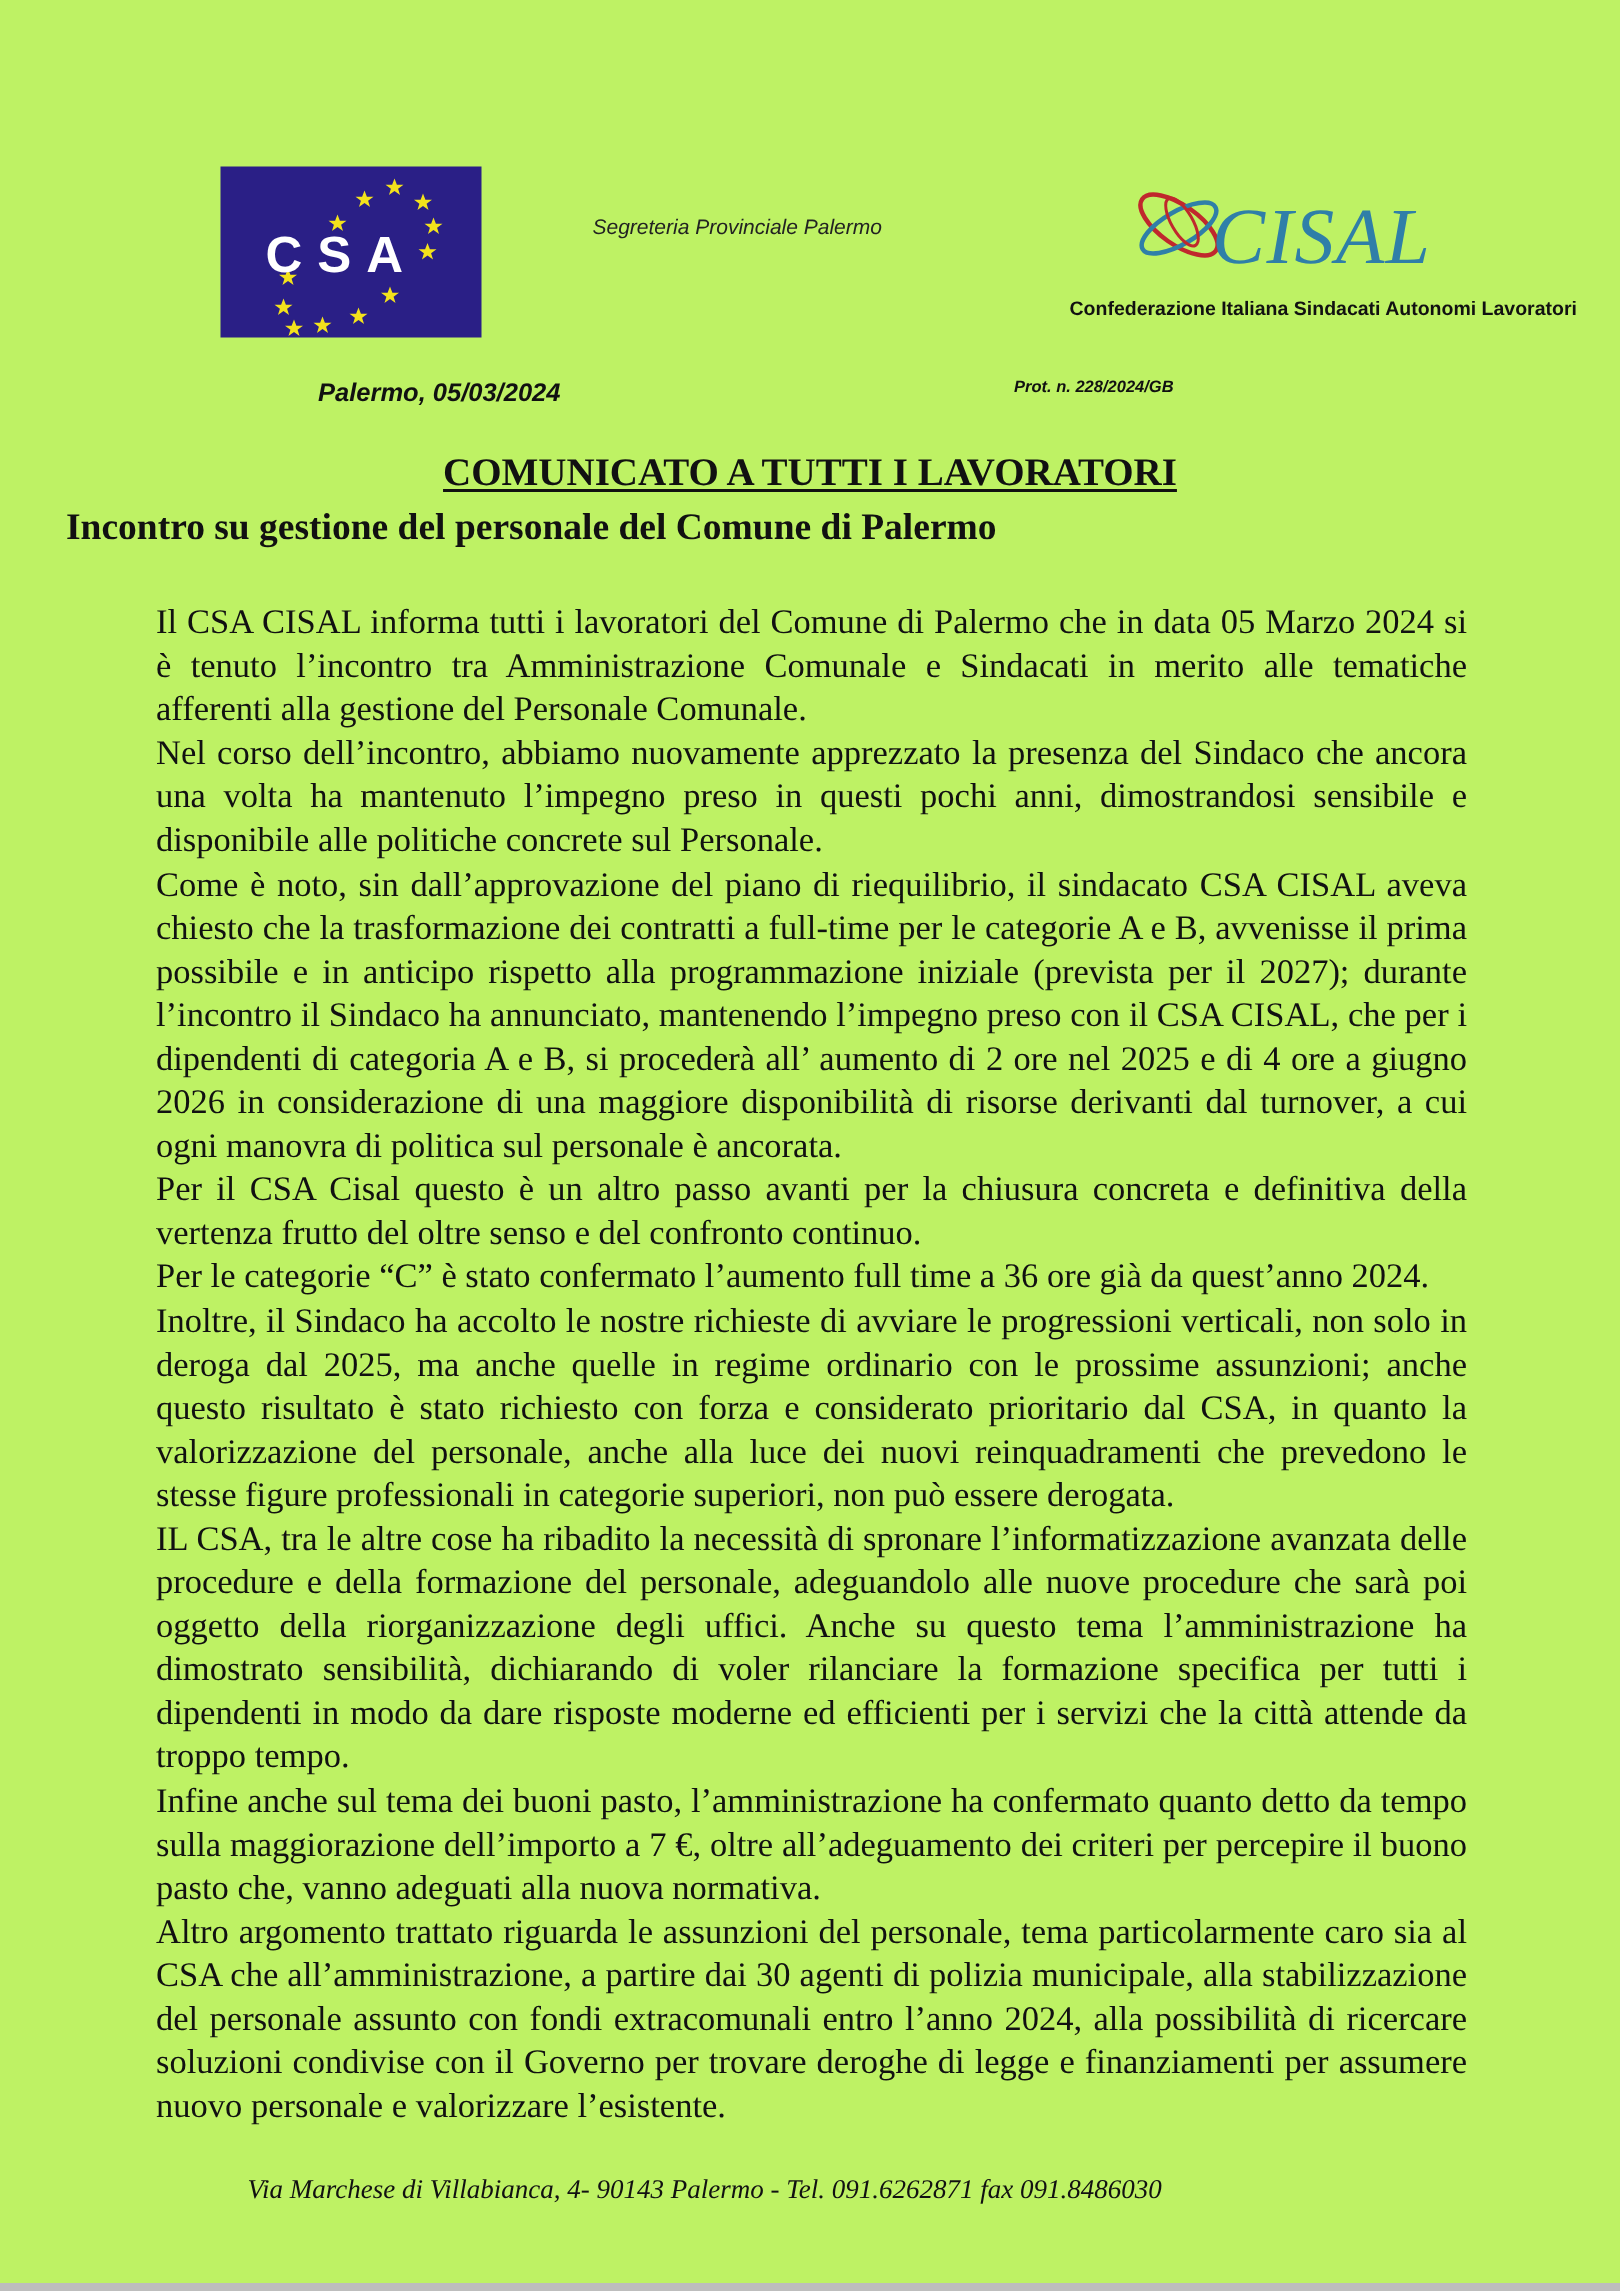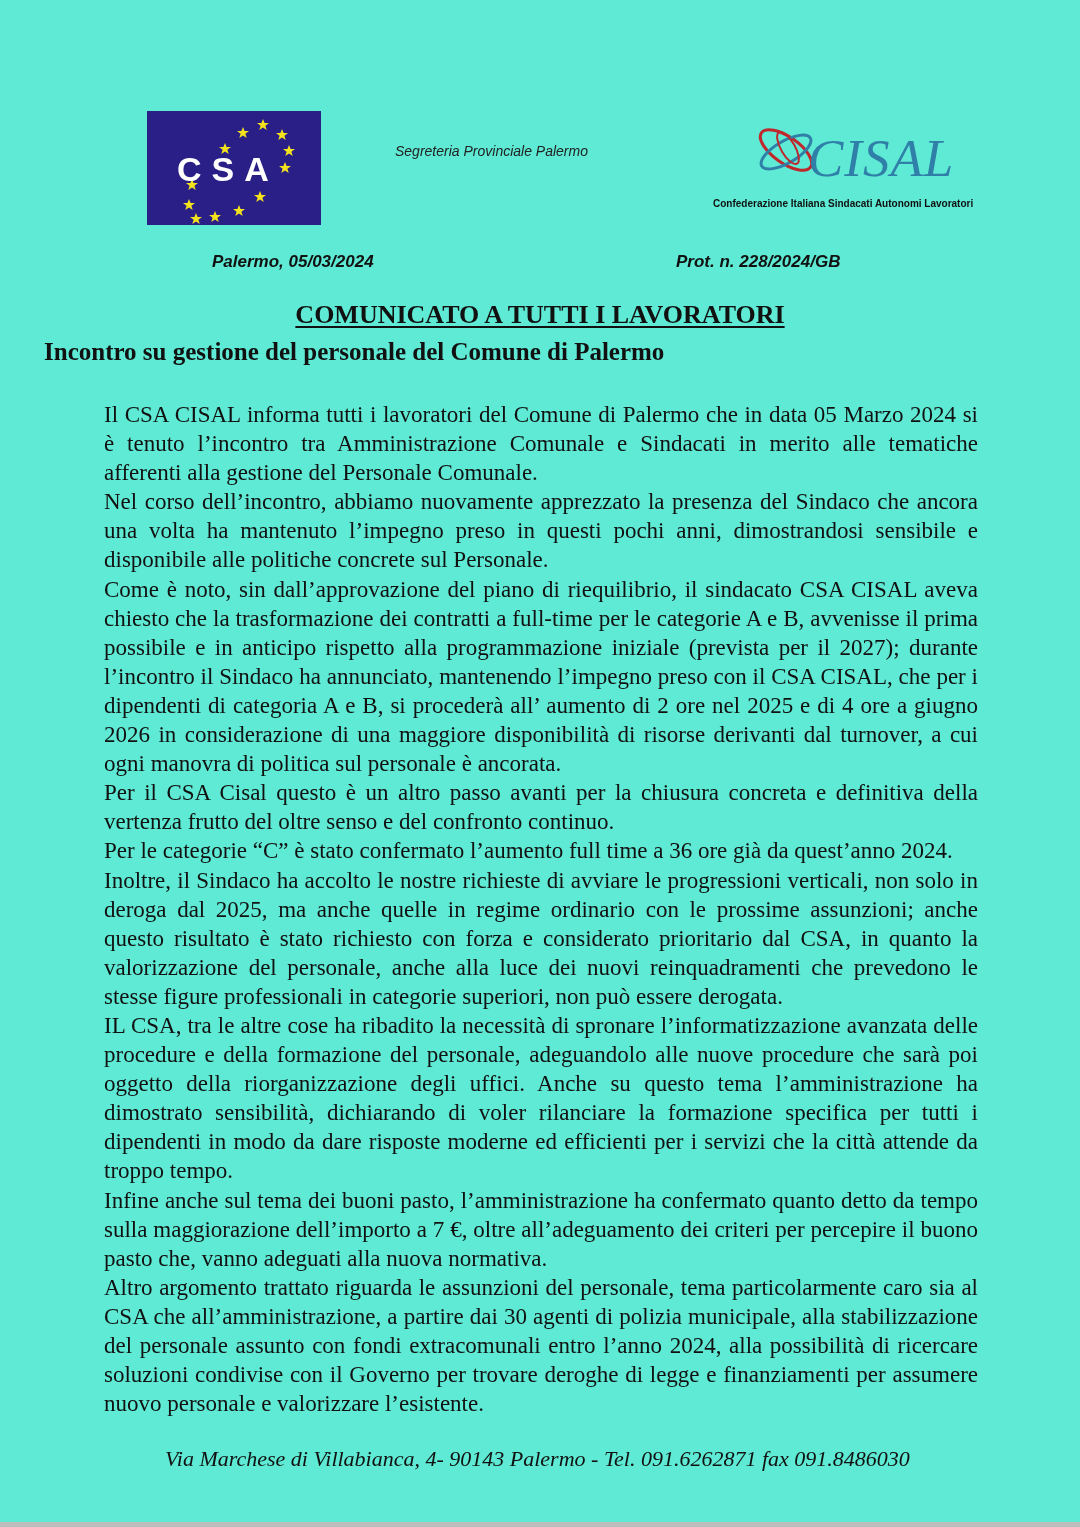--- a/index.html
+++ b/index.html
@@ -1,37 +1,37 @@
 <!DOCTYPE html>
 <html><head>
 <meta charset="utf-8">
 <style>
   html, body { margin: 0; padding: 0; background: #ffffff; }
   body { width: 1080px; height: 1527px; position: relative; overflow: hidden; font-family: "Liberation Serif", serif; color: #111; }
-  .page { position: absolute; left: 0; top: 0; width: 1080px; height: 1522px; background: #5eead4; }
+  .page { position: absolute; left: 0; top: 0; width: 1080px; height: 1522px; background: #bef264; }
   .bottom-bar { position: absolute; left: 0; top: 1522px; width: 1080px; height: 5px; background: #bdbdbd; }
 
   
   .csa-logo { position: absolute; left: 147px; top: 111px; width: 174px; height: 114px; background: #2a1f86; }
   .csa-logo svg { display: block; }
   .segreteria { position: absolute; left: 395px; top: 143px; font-family: "Liberation Sans", sans-serif; font-style: italic; font-size: 14px; color: #222; }
   .cisal-logo { position: absolute; left: 752px; top: 118px; width: 200px; height: 64px; }
   .cisal-word { position: absolute; left: 56px; top: 10px; font-family: "Liberation Serif", serif; font-style: italic; font-size: 53px; color: #2f7fa8; letter-spacing: 1px; }
-  .cisal-sub { position: absolute; left: 713px; top: 198px; font-family: "Liberation Sans", sans-serif; font-weight: bold; font-size: 10px; color: #111; white-space: nowrap; }
+  .cisal-sub { position: absolute; left: 713px; top: 198px; font-family: "Liberation Sans", sans-serif; font-weight: bold; font-size: 13px; color: #111; white-space: nowrap; }
 
   .date { position: absolute; left: 212px; top: 252px; font-family: "Liberation Sans", sans-serif; font-style: italic; font-weight: bold; font-size: 17px; }
-  .prot { position: absolute; left: 676px; top: 252px; font-family: "Liberation Sans", sans-serif; font-style: italic; font-weight: bold; font-size: 17px; }
+  .prot { position: absolute; left: 676px; top: 252px; font-family: "Liberation Sans", sans-serif; font-style: italic; font-weight: bold; font-size: 11px; }
 
   .title { position: absolute; left: 0; width: 1080px; top: 300px; text-align: center; font-weight: bold; font-size: 26px; text-decoration: underline; text-underline-offset: 3px; text-decoration-thickness: 2px; }
   .subtitle { position: absolute; left: 0; width: 980px; top: 338px; text-align: left; font-weight: bold; font-size: 25px; padding-left: 44px; }
 
   .body { position: absolute; left: 104px; top: 400px; width: 874px; font-size: 23px; line-height: 29.1px; text-align: justify; }
   .body p { margin: 0; }
 
-  .footer { position: absolute; left: 165px; top: 1447px; font-style: italic; font-size: 22px; line-height: 24px; color: #111; }
+  .footer { position: absolute; left: 165px; top: 1447px; font-style: italic; font-size: 18px; line-height: 24px; color: #111; }
   .footer a { color: #1a1aff; text-decoration: underline; }
 </style>
 </head>
 <body>
 
 <div class="page">
 
   <div class="csa-logo">
     <svg width="174" height="114" viewBox="0 0 174 114">
       <defs>

